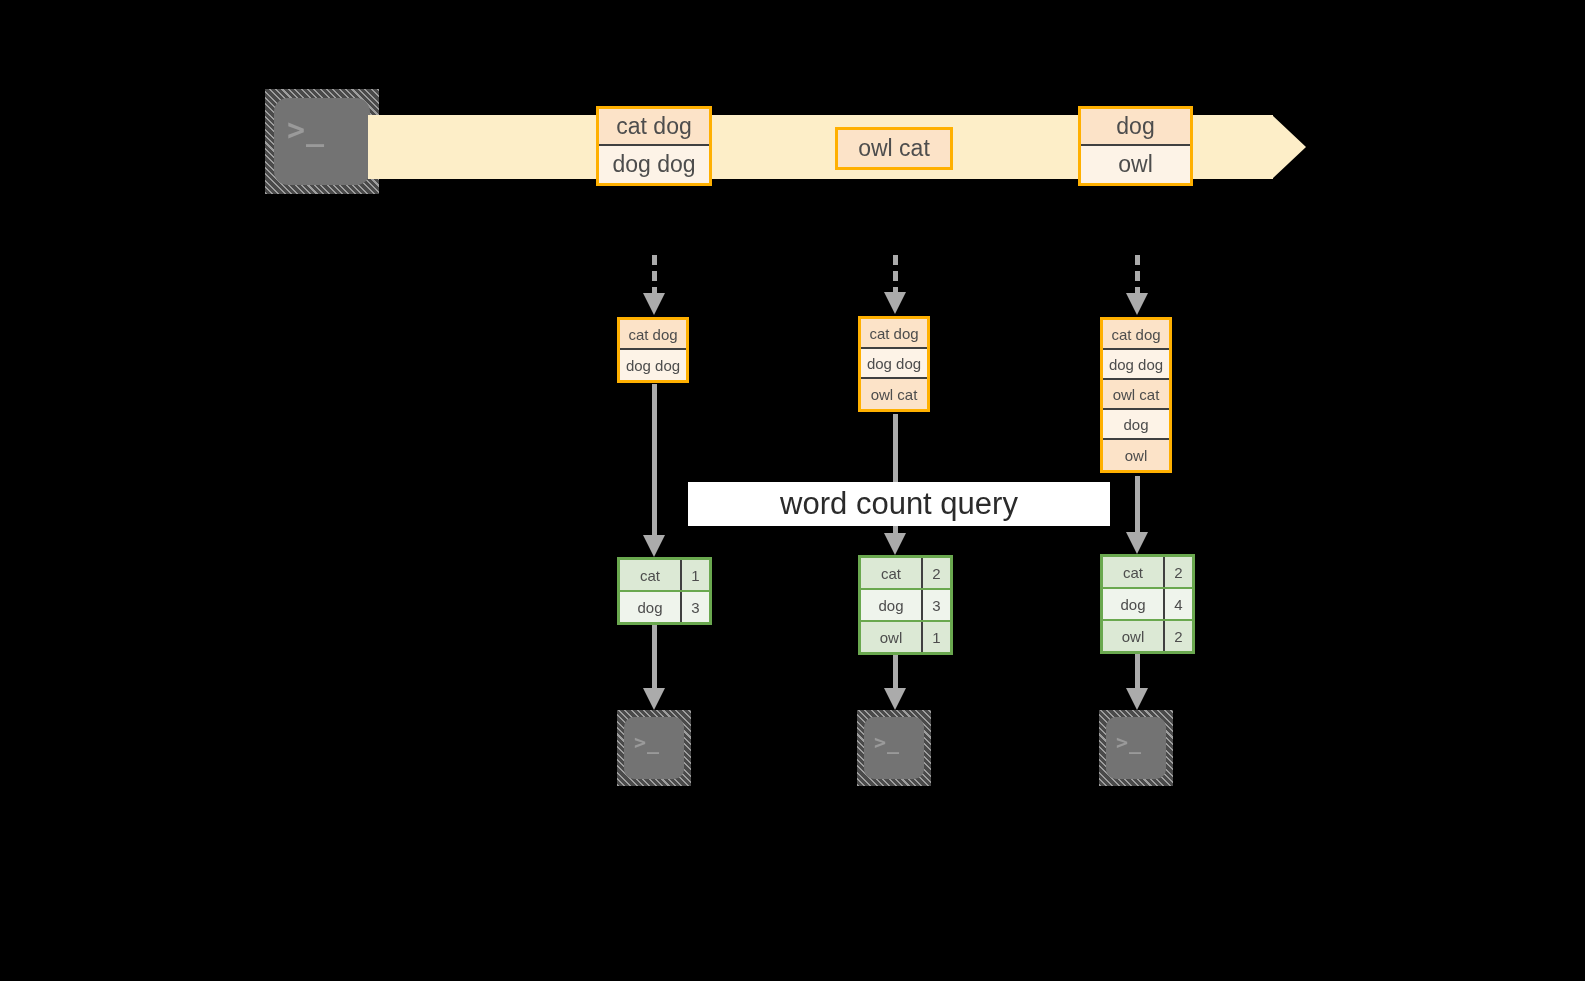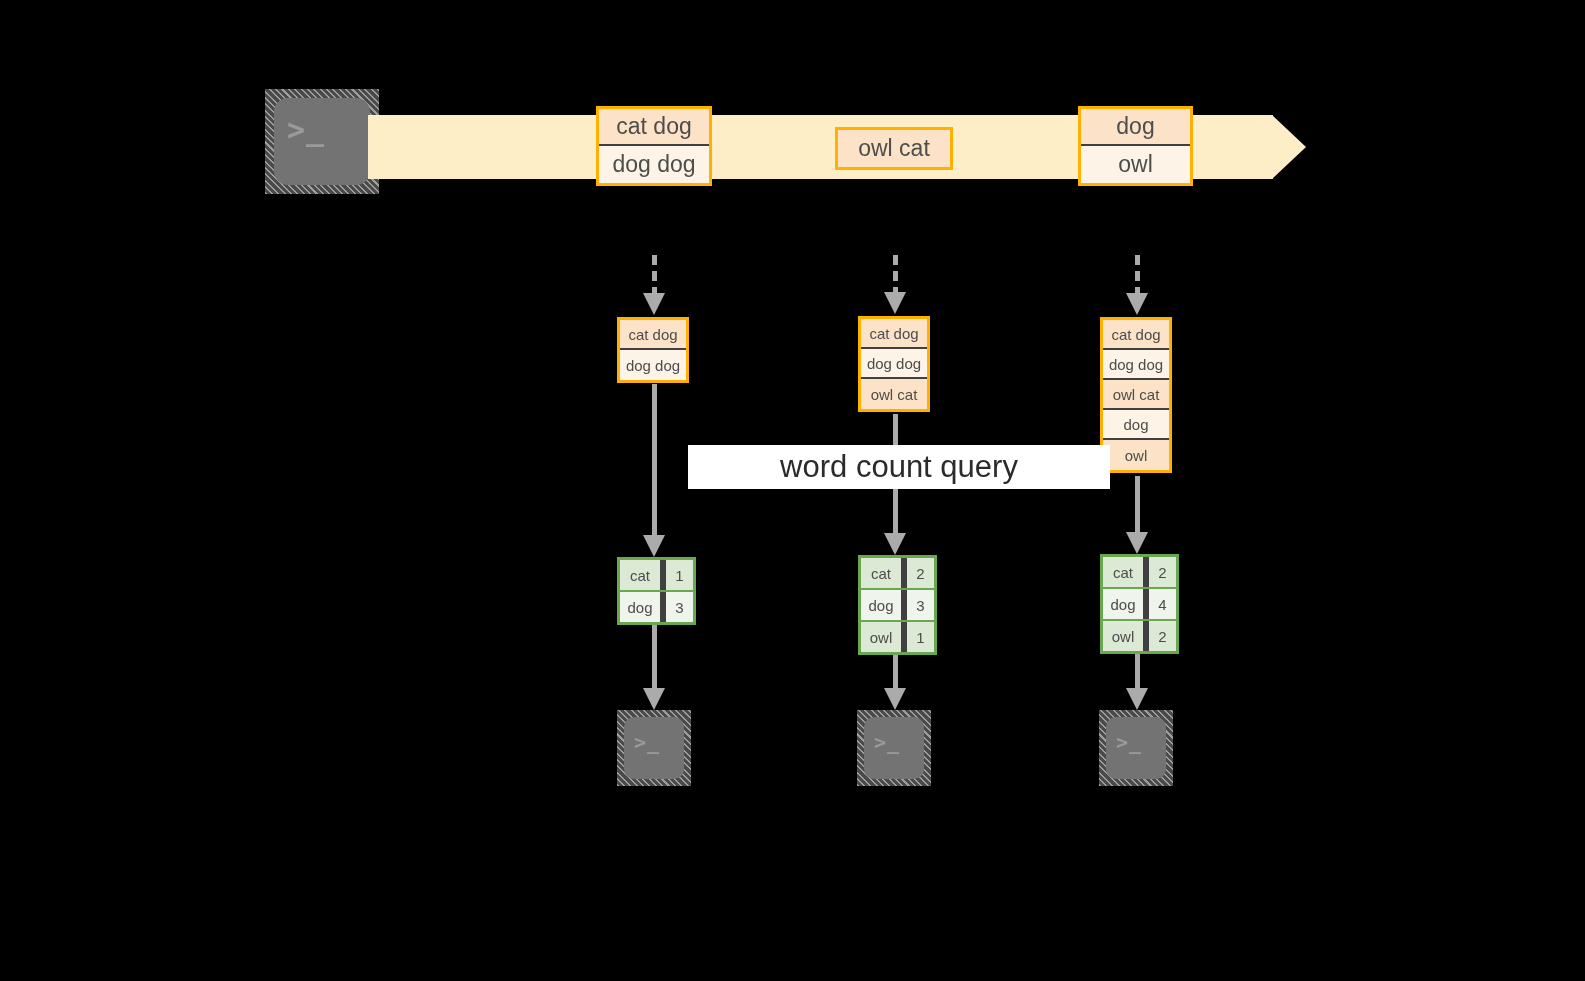--- a/index.html
+++ b/index.html
@@ -111,21 +111,21 @@
     box-sizing: border-box;
     background: #dce9d5;
     color: #4d4d4d;
     font-size: 15px;
     display: flex;
     align-items: center;
     justify-content: center;
     white-space: nowrap;
   }
   .res-row.alt .res-cell { background: #eff4ec; }
-  .res-cell.key   { width: 46px; border-right: 6px solid #404040; }
+  .res-cell.key   { width: 62px; border-right: 2px solid #404040; }
   .res-cell.value { width: 27px; }
 
   
   .conn {
     position: absolute;
     width: 0;
     border-left: 5px solid #ababab;
     z-index: 2;
   }
   .conn.dashed {
@@ -280,15 +280,15 @@
 
   <div class="conn" style="left:1135px; top:651px; height:42px;"></div>
   <div class="conn-head" style="left:1126px; top:688px;"></div>
 
   <div class="term small" style="left:1099px; top:710px; width:74px; height:76px;">
     <div class="hatch"></div>
     <div class="body"></div>
     <div class="glyph">&gt;_</div>
   </div>
 
-  <div class="query-label" style="left:688px; top:445px; width:422px; height:44px;">word count query</div>
+  <div class="query-label" style="left:688px; top:482px; width:422px; height:44px;">word count query</div>
 
 </div>
 
 </body></html>

